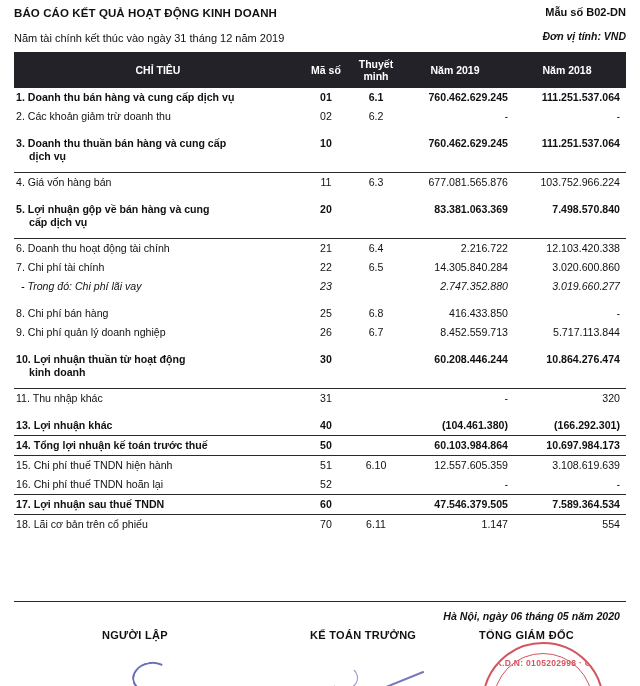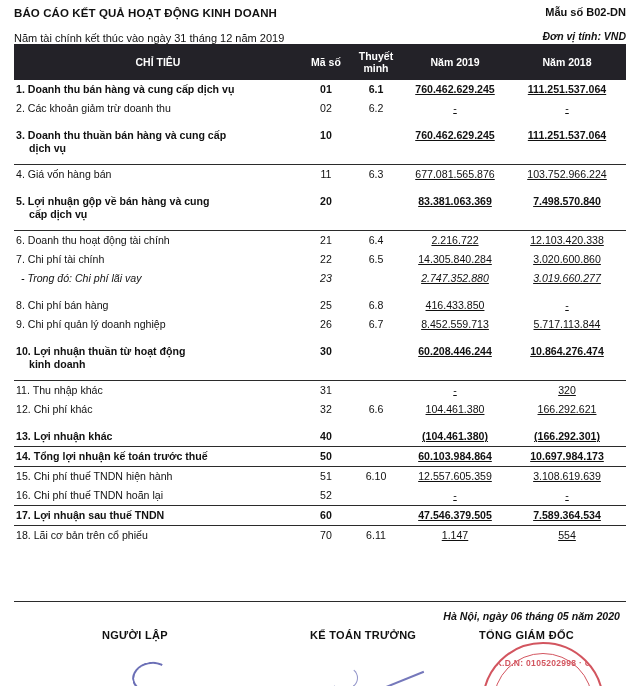--- a/index.html
+++ b/index.html
@@ -7,21 +7,21 @@
     width:640px;height:686px;
     background:#ffffff;
     font-family:"Liberation Sans", sans-serif;
     color:#111111;
     overflow:hidden;
     position:relative;
     -webkit-font-smoothing:antialiased;
   }
 
   
-  .doc-head{position:relative;padding:6px 14px 0 14px;height:44px;box-sizing:border-box;}
+  .doc-head{position:relative;padding:6px 14px 0 14px;height:52px;box-sizing:border-box;}
   .title-main{font-size:11.5px;font-weight:bold;letter-spacing:.1px;line-height:14px;}
   .title-sub{font-size:11px;font-weight:normal;line-height:15px;margin-top:11px;}
   .form-code{position:absolute;right:14px;top:6px;font-size:11px;font-weight:bold;}
   .unit{position:absolute;right:14px;top:30px;font-size:10.5px;font-style:italic;font-weight:bold;margin-left:16px;}
 
   
   .tbl{width:612px;margin:0 14px;border-collapse:collapse;table-layout:fixed;}
   .tbl col.c-label{width:288px;}
   .tbl col.c-code{width:48px;}
   .tbl col.c-note{width:52px;}
@@ -43,21 +43,21 @@
   th.h-y1,th.h-y2{text-align:center;padding-right:6px;}
 
   tbody td{
     font-size:10.6px;
     padding:3px 0;
     vertical-align:top;
     line-height:13px;
   }
   td.label{text-align:left;padding-left:2px;}
   td.code,td.note{text-align:center;}
-  td.num{text-align:center;padding-right:6px;white-space:nowrap;text-decoration:underline;}
+  td.num{text-align:right;padding-right:6px;white-space:nowrap;}
 
   tr.b td{font-weight:bold;}
   tr.it td{font-style:italic;}
 
   
   tr.sep-above > td{border-top:1px solid #2b2b2b;}
   tr.gap-above > td{padding-top:11px;}
   tr.gap-below > td{padding-bottom:9px;}
 
   .lbl-wrap{display:block;}
@@ -236,29 +236,20 @@
       </tr>
       <tr class="sep-above">
         <td class="label">
           <span class="lbl-wrap">11. Thu nhập khác</span>
         </td>
         <td class="code">31</td>
         <td class="note"></td>
         <td class="num">-</td>
         <td class="num">320</td>
       </tr>
-      <tr class="">
-        <td class="label">
-          <span class="lbl-wrap">12. Chi phí khác</span>
-        </td>
-        <td class="code">32</td>
-        <td class="note">6.6</td>
-        <td class="num">104.461.380</td>
-        <td class="num">166.292.621</td>
-      </tr>
       <tr class="b gap-above">
         <td class="label">
           <span class="lbl-wrap">13. Lợi nhuận khác</span>
         </td>
         <td class="code">40</td>
         <td class="note"></td>
         <td class="num">(104.461.380)</td>
         <td class="num">(166.292.301)</td>
       </tr>
       <tr class="b sep-above">

